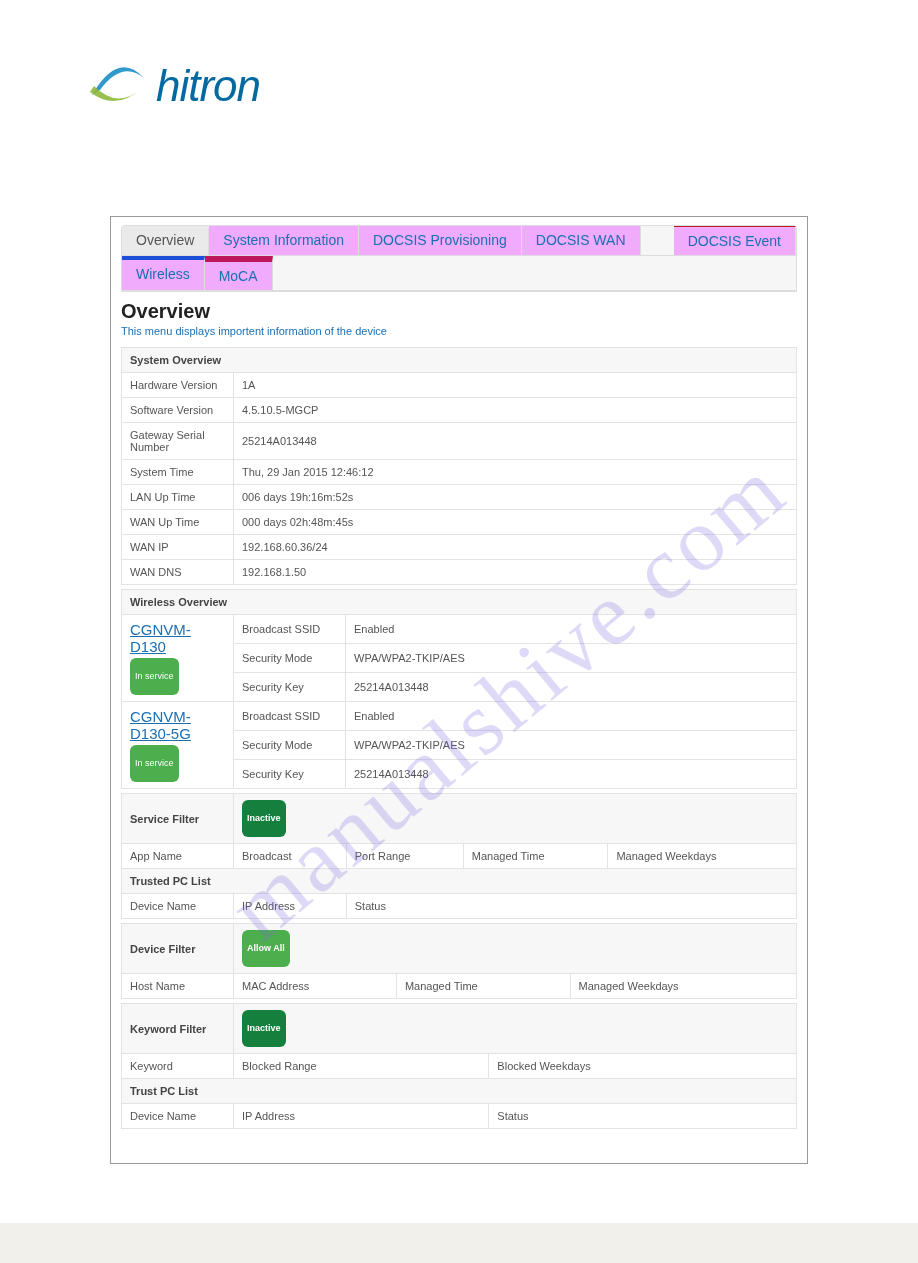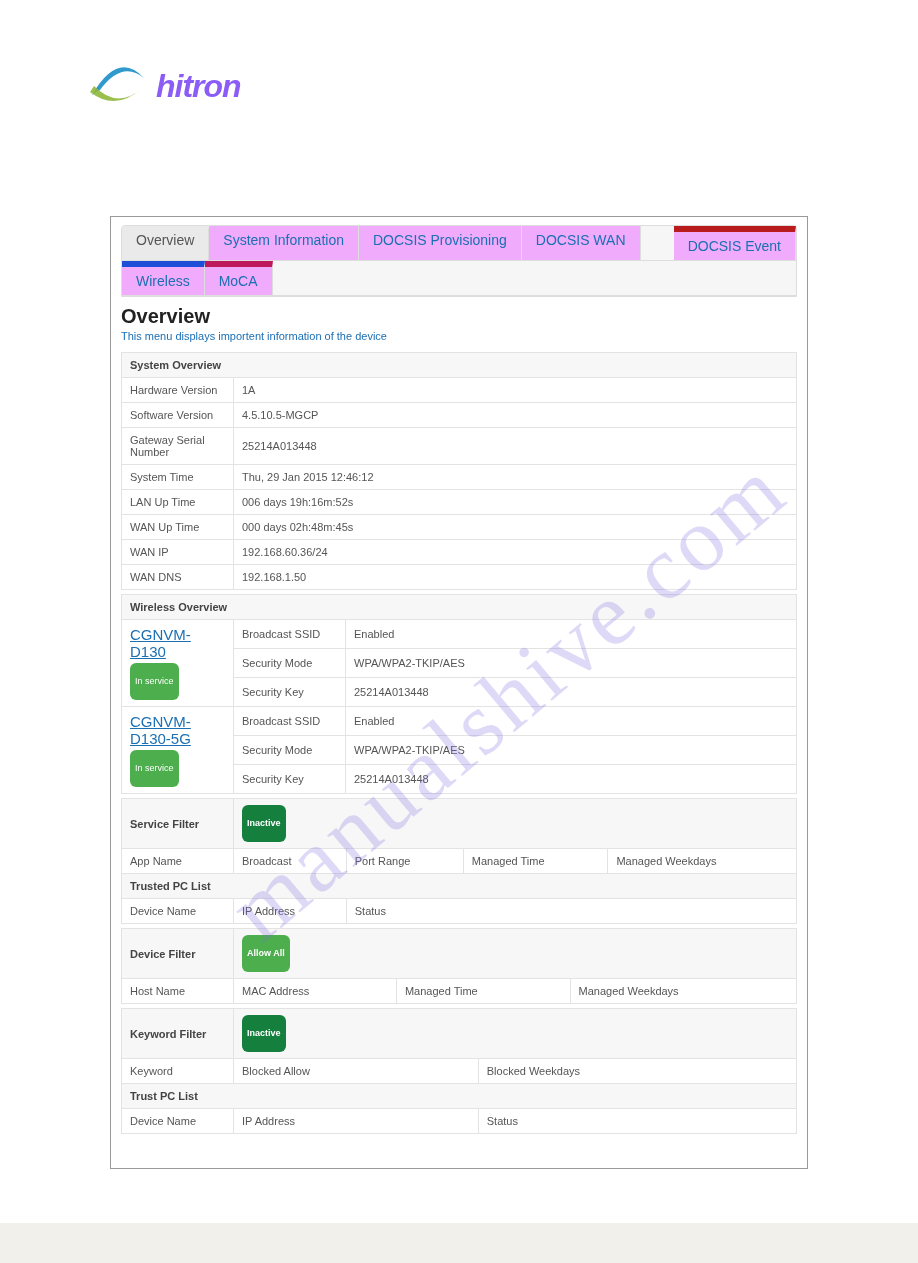--- a/index.html
+++ b/index.html
@@ -22,23 +22,23 @@
     display: inline-flex;
     align-items: center;
   }
   .logo-mark {
     width: 72px;
     height: 52px;
     position: relative;
     margin-right: 2px;
   }
   .logo-text {
-    font-size: 32px;
-    font-weight: 700;
-    color: #8b5cf6;
+    font-size: 44px;
+    font-weight: 400;
+    color: #0369a1;
     letter-spacing: -1px;
     font-style: italic;
   }
   .panel-outer {
     margin: 80px 110px 0 110px;
     border: 1px solid #9a9a9a;
     padding: 8px 10px 30px 10px;
     position: relative;
   }
   .watermark {
@@ -176,22 +176,22 @@
   <div class="panel-outer">
 
     <div class="watermark">manualshive.com</div>
 
     <div class="tabs">
       <div class="tab active">Overview</div>
       <div class="tab">System Information</div>
       <div class="tab">DOCSIS Provisioning</div>
       <div class="tab">DOCSIS WAN</div>
       <div class="spacer"></div>
-      <div class="tab" style="border-top:6px solid #b91c1c;">DOCSIS Event</div>
-      <div class="tab" style="border-top:6px solid #1d4ed8;">Wireless</div>
+      <div class="tab" style="border-top:1px solid #b91c1c;">DOCSIS Event</div>
+      <div class="tab" style="border-top:4px solid #1d4ed8;">Wireless</div>
       <div class="tab" style="border-top:6px solid #be185d;">MoCA</div>
       <div class="spacer"></div>
     </div>
 
     <div class="heading">Overview</div>
     <div class="subdesc">This menu displays importent information of the device</div>
 
     <table class="gridtbl">
       <tbody>
           <tr class="section-head">
@@ -324,21 +324,21 @@
           <tr class="section-head">
         <td style="width:95px;">
           <span style="font-weight:400;"><b>Keyword Filter</b></span>
         </td>
         <td colspan="2">
           <span class="badge badge-grey">Inactive</span>
         </td>
       </tr>
       <tr>
         <td>Keyword</td>
-        <td>Blocked Allow</td>
+        <td>Blocked Range</td>
         <td>Blocked Weekdays</td>
       </tr>
       <tr class="section-head">
             <td colspan="3">Trust PC List</td>
           </tr>
       <tr>
         <td>Device Name</td>
         <td>IP Address</td>
         <td>Status</td>
       </tr>

